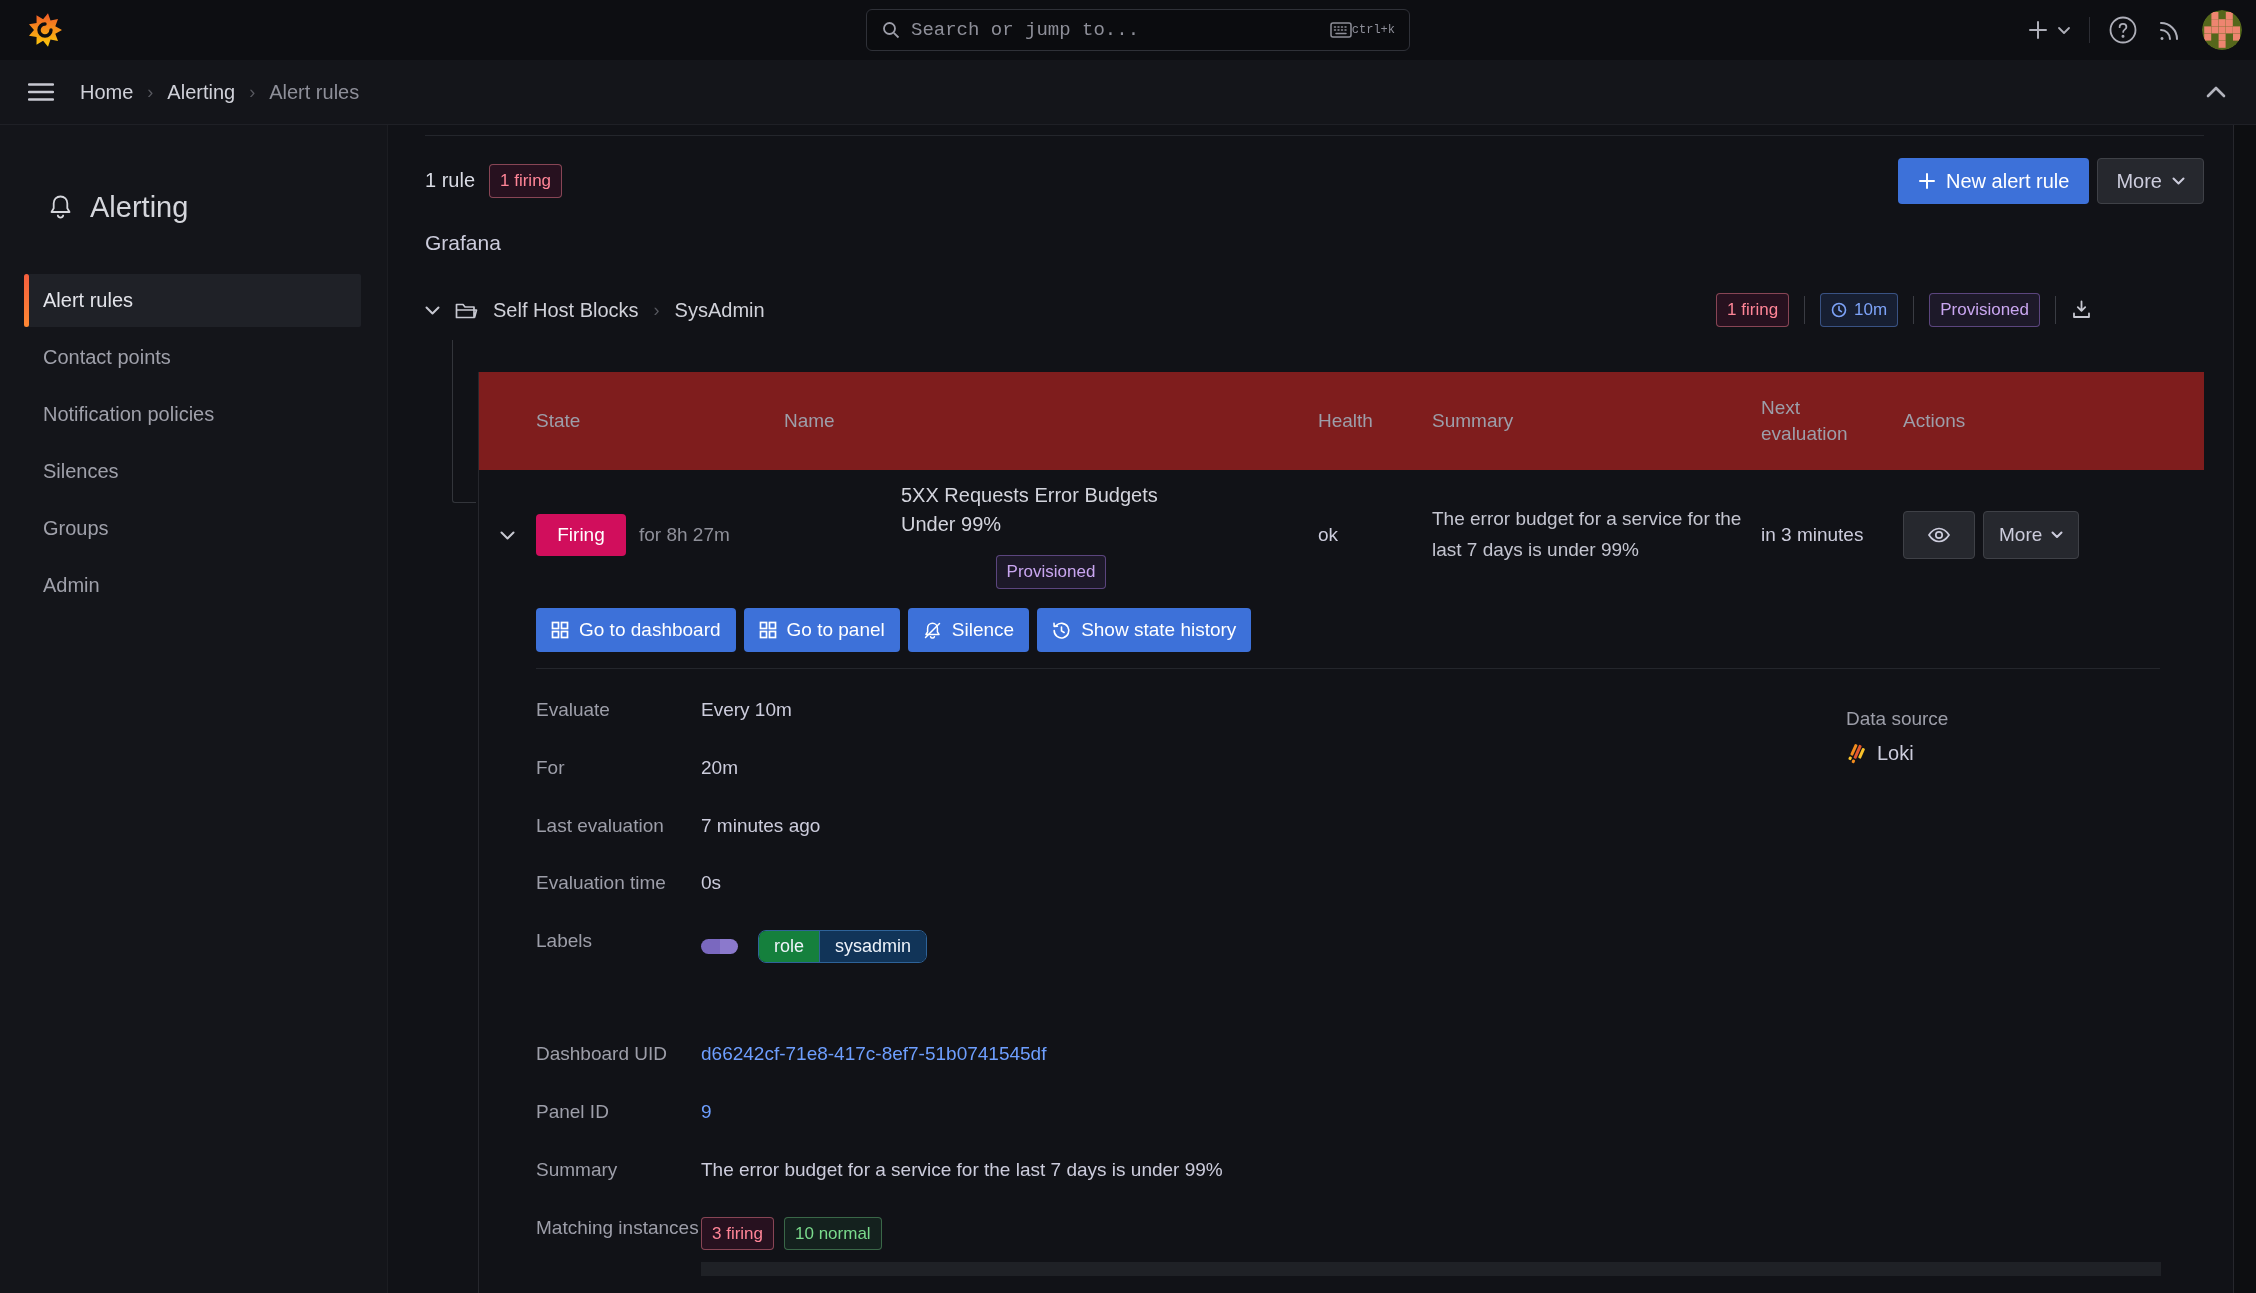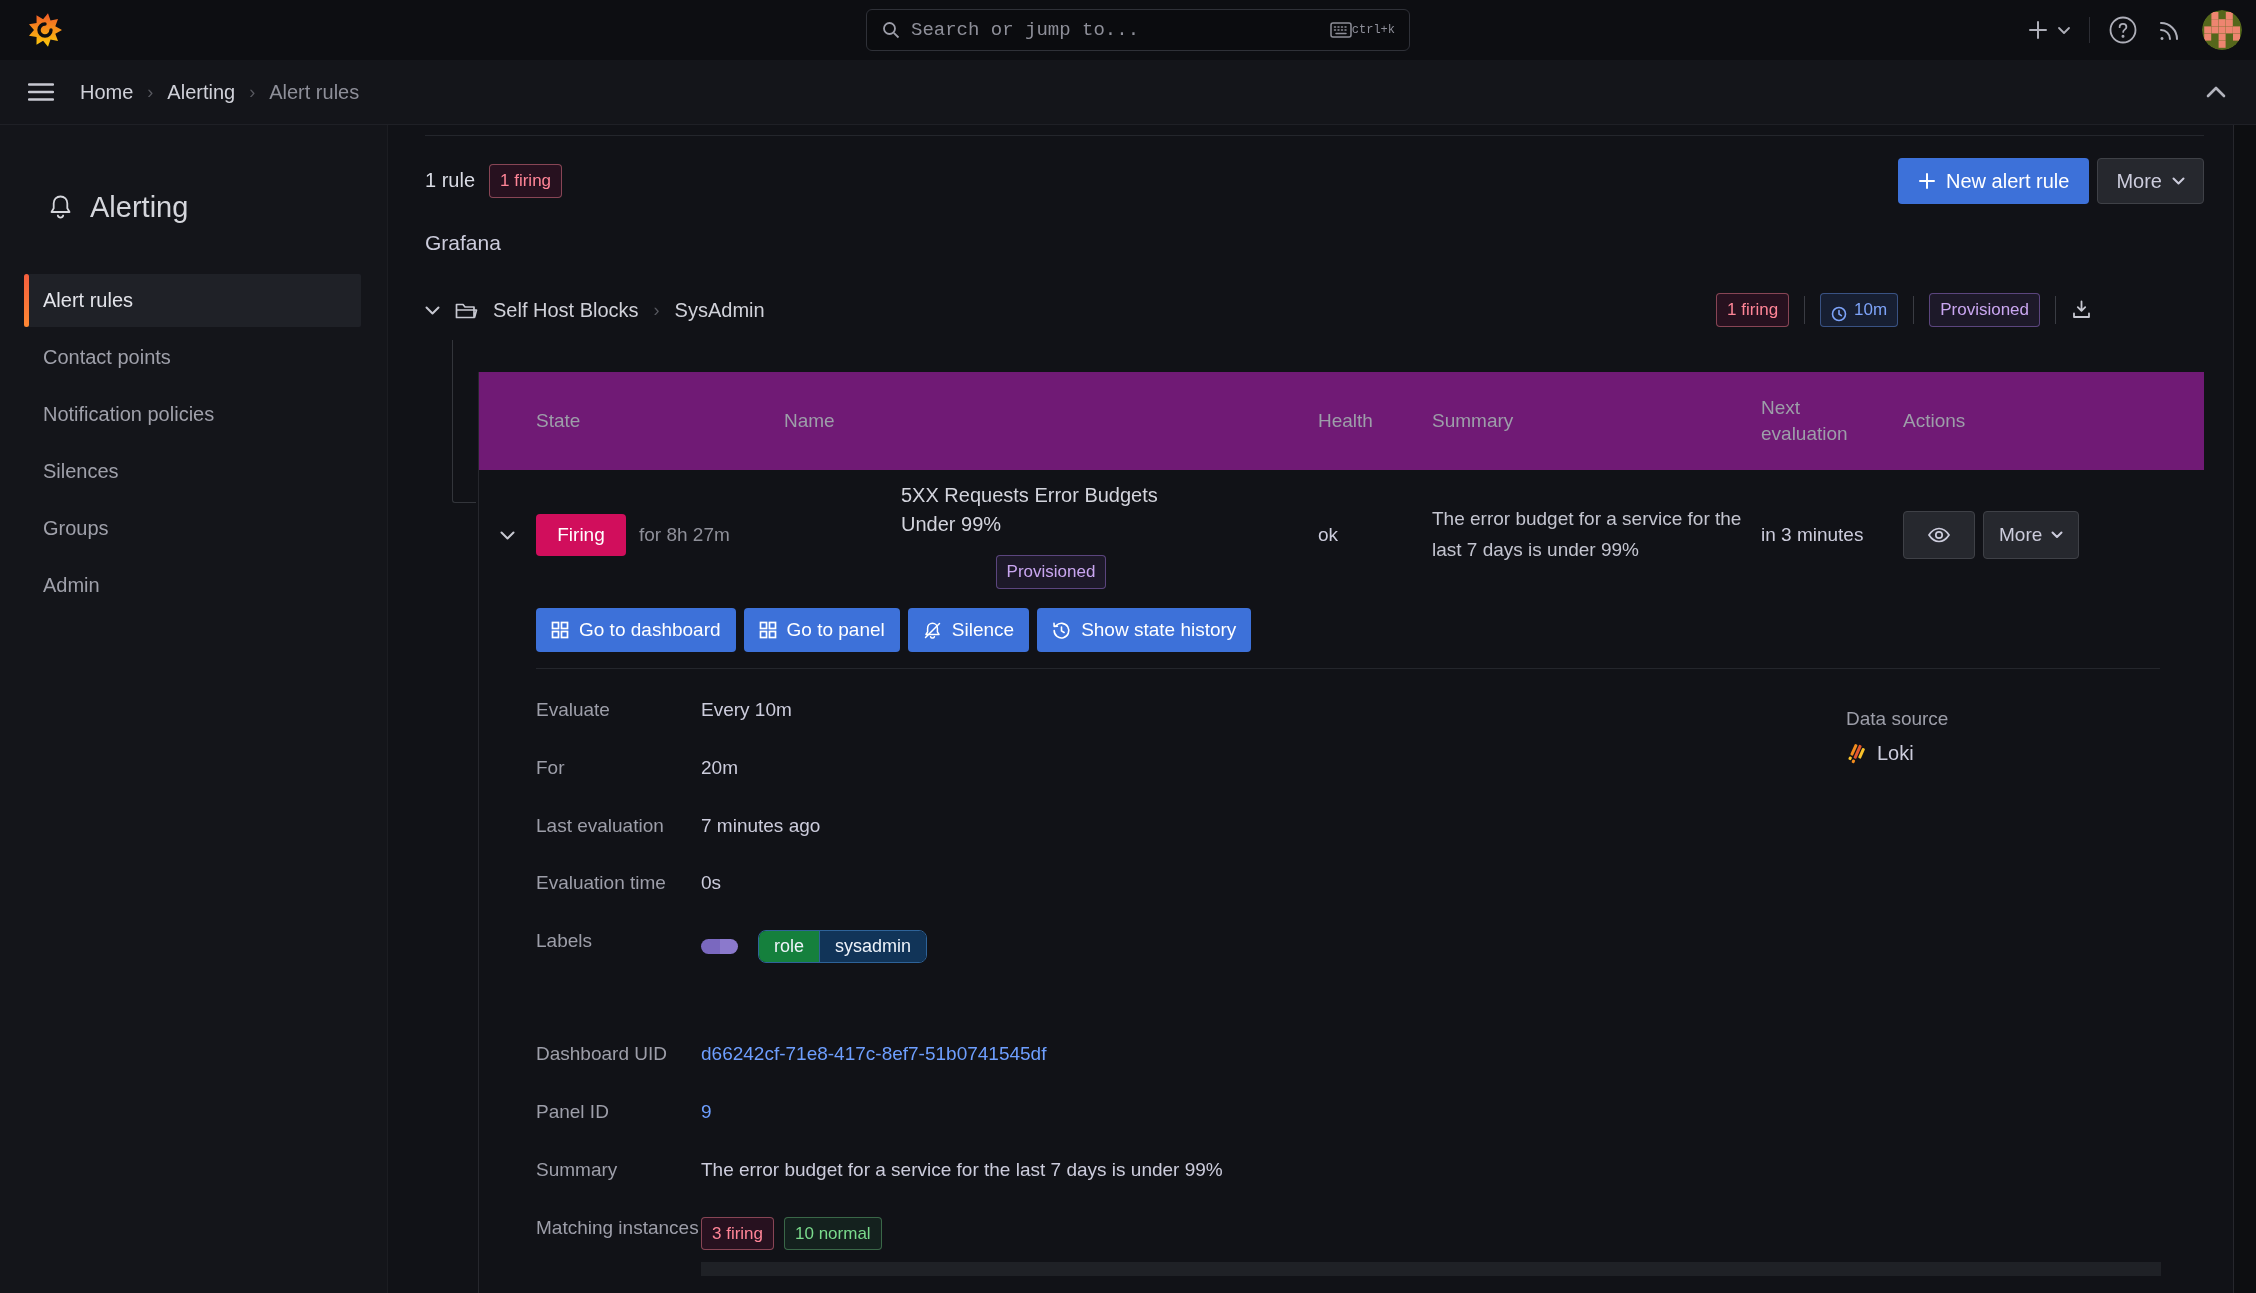--- a/index.html
+++ b/index.html
@@ -42,21 +42,21 @@
 
   
   .content { position:absolute; left:388px; top:125px; width:1845px; bottom:0; background:#111217; }
   .topline { position:absolute; left:37px; top:10px; width:1779px; height:1px; background:#24262c; }
   .head-row { position:absolute; left:37px; top:33px; width:1779px; height:46px; display:flex; align-items:center; }
   .rule-count { font-size:20px; color:#d9dbe4; }
   .head-left { display:flex; align-items:center; gap:14px; }
   .head-right { margin-left:auto; display:flex; gap:8px; }
   .obadge { display:inline-flex; align-items:center; gap:7px; padding:4px 10px; border-radius:4px; font-size:17px; border:1px solid; line-height:1.4; }
   .b-red   { color:#ff8597; border-color:rgba(255,133,151,.45); background:rgba(209,14,92,.12); }
-  .b-blue  { color:#7da3f8; border-color:rgba(110,159,255,.4);  background:rgba(61,113,217,.14);align-items:flex-end; }
+  .b-blue  { color:#7da3f8; border-color:rgba(110,159,255,.4);  background:rgba(61,113,217,.14); }
   .b-purp  { color:#c9a6f0; border-color:rgba(184,138,255,.4);  background:rgba(135,85,210,.10); }
   .b-green { color:#7ada8c; border-color:rgba(115,210,135,.4);  background:rgba(50,150,80,.12); }
   .btn { display:inline-flex; align-items:center; justify-content:center; gap:10px; border-radius:4px;
          font-size:20px; font-family:inherit; border:none; cursor:pointer; }
   .btn-primary { background:#3d71d9; color:#fff; height:46px; padding:0 20px; }
   .btn-secondary { background:#26282e; border:1px solid #3f4147; color:#ccccdc; height:46px; padding:0 18px; }
   .section-h { position:absolute; left:37px; top:106px; font-size:21px; font-weight:400; color:#ccccdc; }
 
   
   .group-row { position:absolute; left:37px; top:160px; width:1779px; height:50px; display:flex; align-items:center; }
@@ -66,21 +66,21 @@
   .vsep { width:1px; height:28px; background:#3a3c43; }
   .chev { color:#c7c8d1; display:flex; cursor:pointer; }
 
   
   .treeline { position:absolute; left:64px; top:215px; width:24px; height:163px;
               border-left:1px solid #33353b; border-bottom:1px solid #33353b; border-bottom-left-radius:3px; }
 
   
   .rtable { position:absolute; left:90px; top:247px; width:1726px; border-left:1px solid #26272d; }
   .tgrid { display:grid; grid-template-columns:57px 248px 534px 114px 329px 142px 1fr; }
-  .thead { background:#701a75; height:98px; align-items:center; color:#9d9ea9; font-size:19px; }
+  .thead { background:#7f1d1d; height:98px; align-items:center; color:#9d9ea9; font-size:19px; }
   .thead .hc { padding-right:20px; line-height:1.35; }
   .trow { min-height:130px; align-items:center; }
   .rowchev { display:flex; justify-content:center; color:#c7c8d1; cursor:pointer; }
   .state-cell { display:flex; align-items:center; gap:13px; }
   .firing-badge { background:#d10e5c; color:#fff; font-size:19px; border-radius:4px; height:42px; width:90px;
                   display:flex; align-items:center; justify-content:center; }
   .for-txt { color:#8e8f99; font-size:19px; }
   .name-cell { display:flex; align-items:center; gap:16px;flex-direction:column; }
   .name-txt { max-width:300px; font-size:20px; line-height:1.45; color:#d3d4dd; }
   .health-txt, .next-txt { font-size:19px; color:#ccccdc; }

